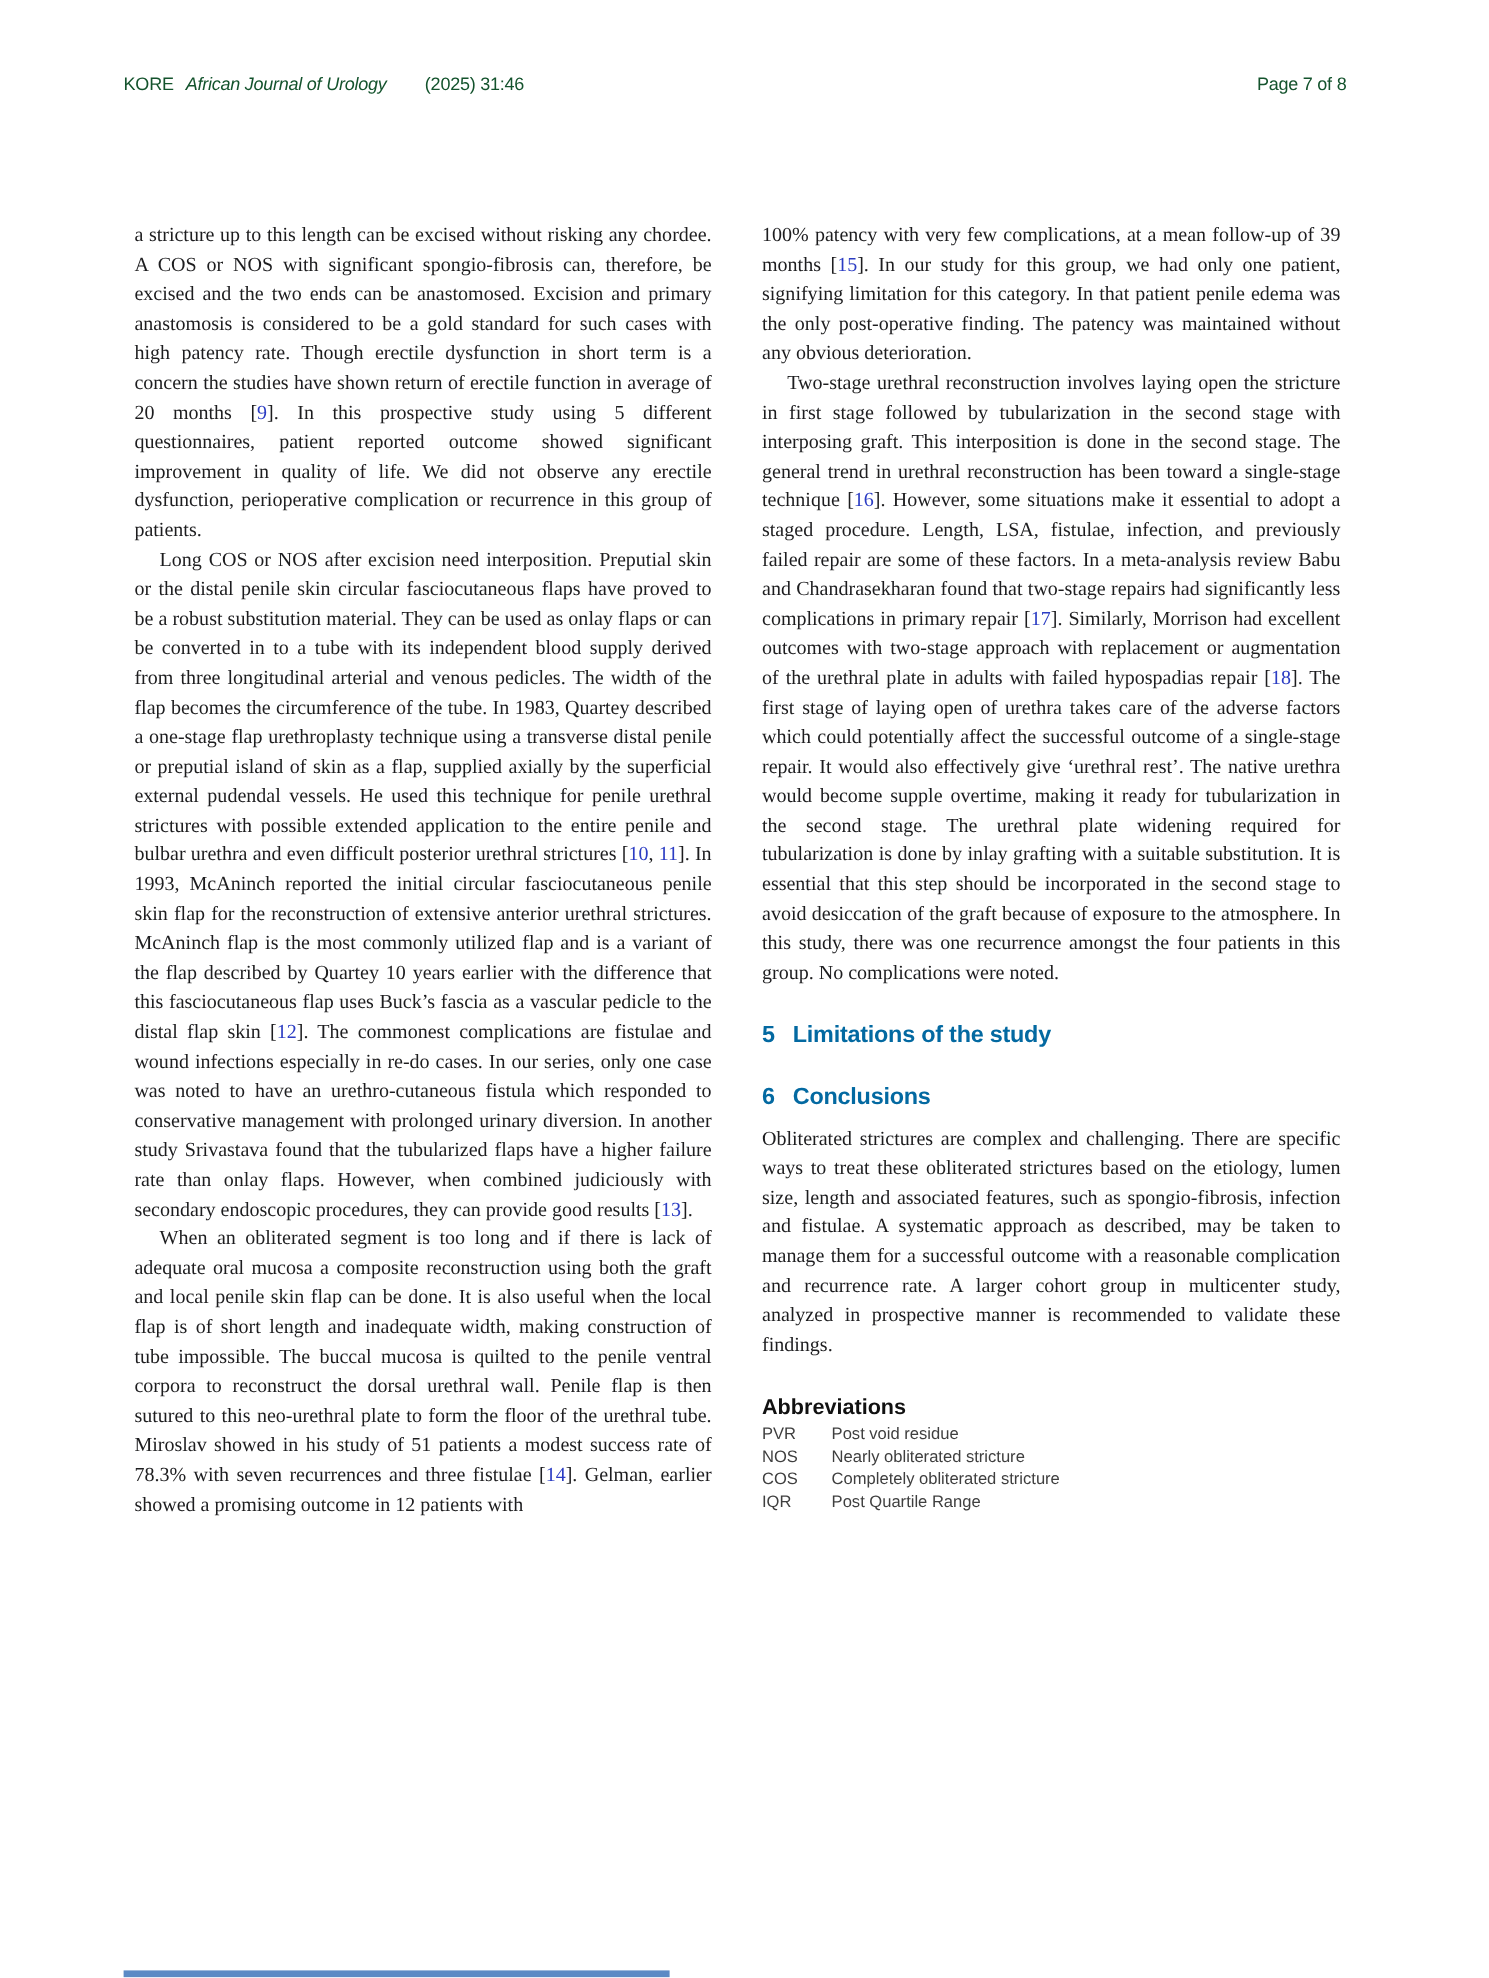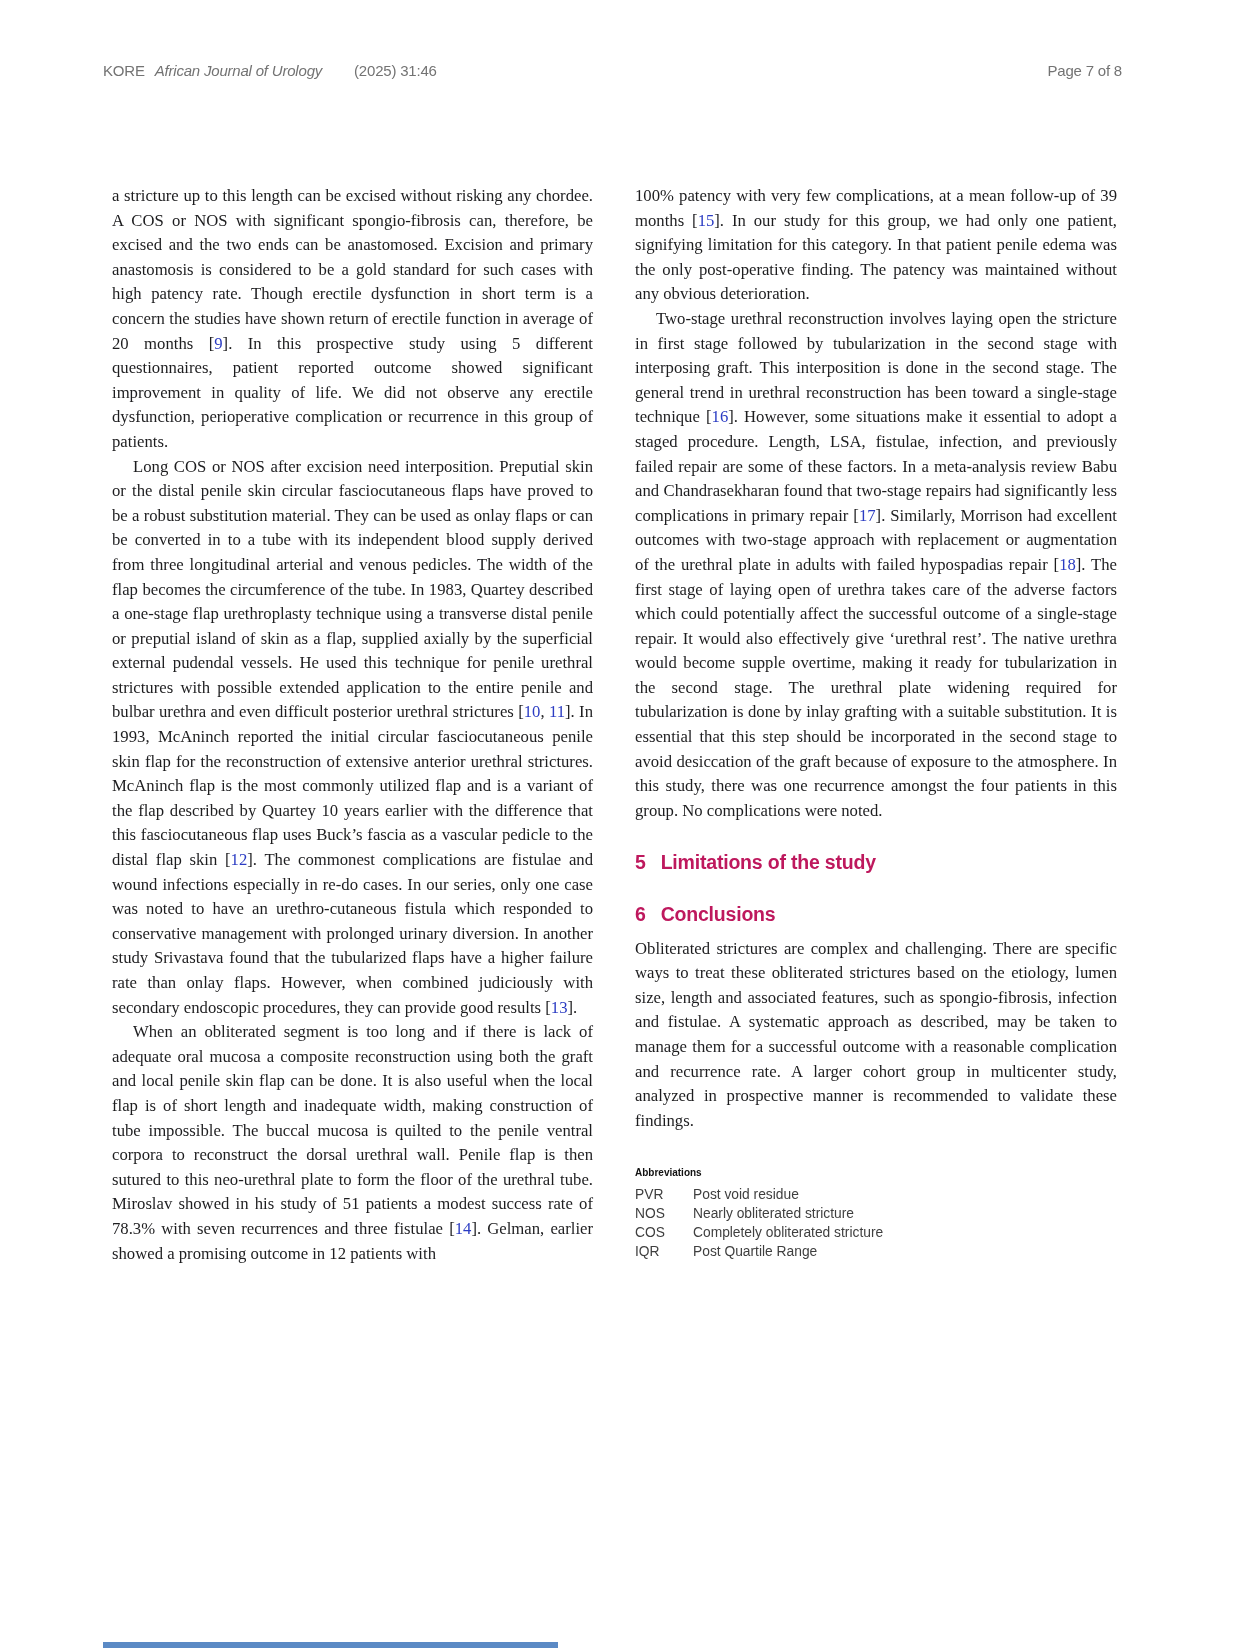--- a/index.html
+++ b/index.html
@@ -16,21 +16,21 @@
     position:absolute;
     left:103px;
     right:119px;
     top:62px;
     display:flex;
     justify-content:space-between;
     align-items:flex-end;
     font-family:"Liberation Sans", sans-serif;
     font-size:15px;
     letter-spacing:-0.2px;
-    color:#737373;
+    color:#14532d;
     white-space:nowrap;
   }
   .pub{margin-right:6px;}
   .jrnl{font-style:italic;margin-right:28px;}
   .col{
     position:absolute;
     top:184px;
     text-align:justify;
     font-size:16.7px;
     line-height:24.6px;
@@ -38,37 +38,37 @@
   .col-left{left:112px;width:481px;}
   .col-right{left:635px;width:482px;}
   .body-p{margin:0;text-align:justify;}
   .indent{text-indent:21px;}
   .cite{color:var(--link,#2b3cc3);}
   .sec-h{
     font-family:"Liberation Sans", sans-serif;
     font-weight:bold;
     font-size:19.5px;
     letter-spacing:-0.2px;
-    color:#be185d;
+    color:#0369a1;
     margin:27px 0 10px 0;
     text-align:left;
   }
   .sec-num{margin-right:15px;}
   .abbr{
     margin-top:30px;
     font-family:"Liberation Sans", sans-serif;
     font-size:13.8px;
     line-height:19px;
     color:#3f3f3f;
     text-align:left;
   }
   .abbr-title{
     font-weight:bold;
     color:#111111;
-    font-size:10px;
+    font-size:18px;
     margin-bottom:3px;
   }
   .abbr-row{display:flex;}
   .abbr-term{flex:0 0 58px;width:58px;}
   .footer-bar{
     position:absolute;
     left:103px;
     top:1642px;
     width:455px;
     height:6px;

